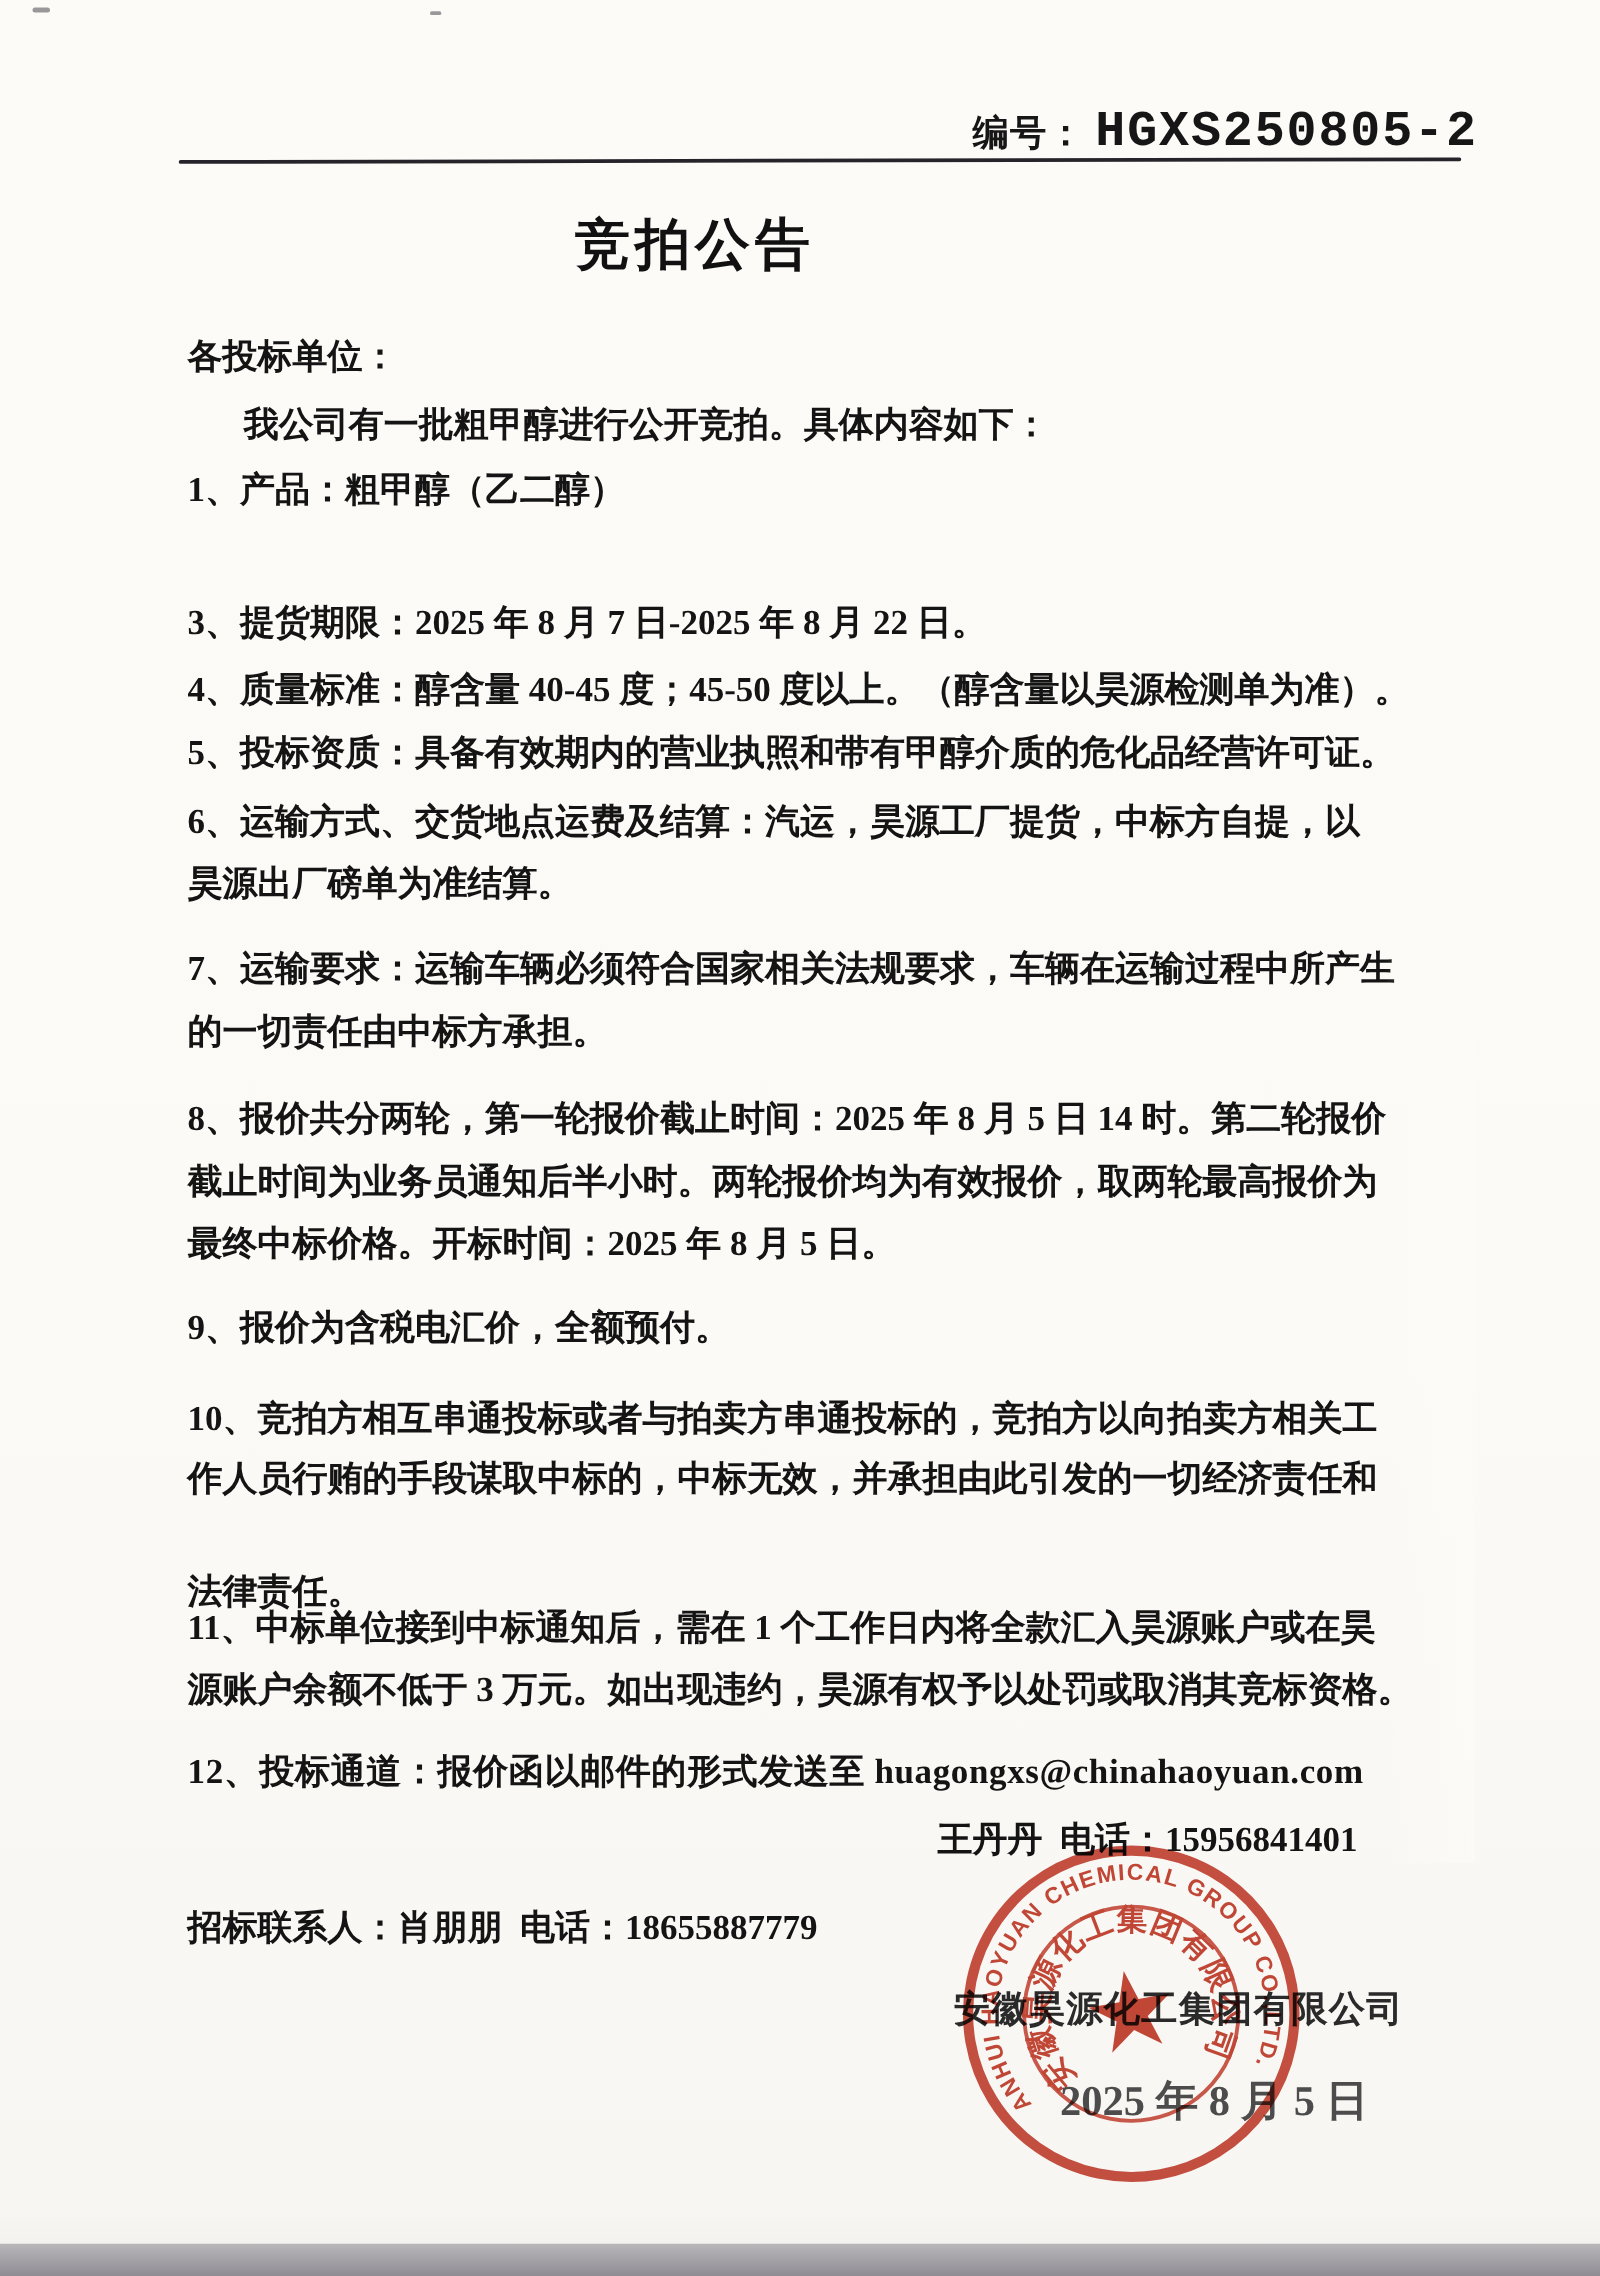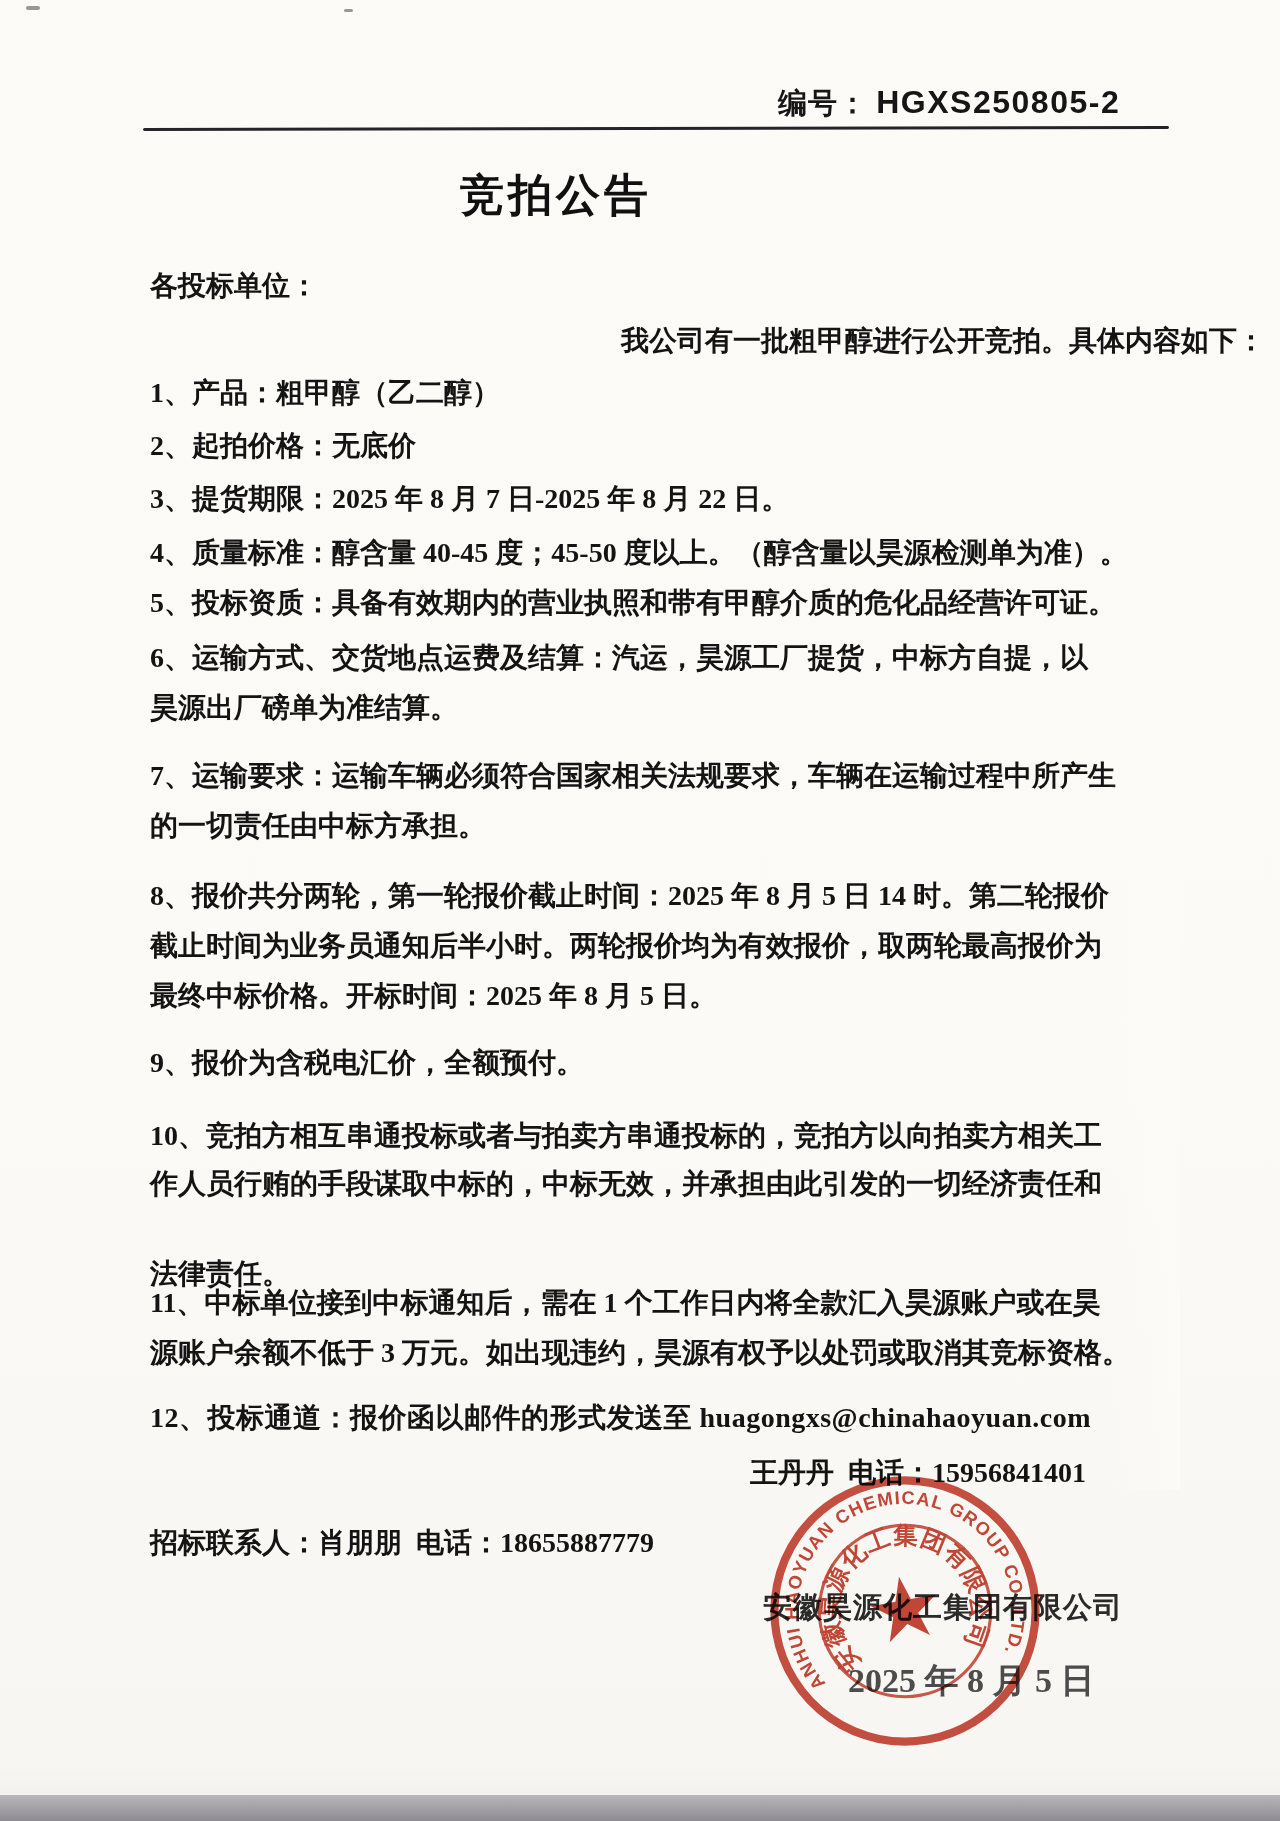--- a/index.html
+++ b/index.html
@@ -13,37 +13,37 @@
     background:linear-gradient(180deg,#fcfbf8 0%,#fbfaf6 60%,#f7f6f2 97%,#efeeea 100%);
     color:#161616;
   }
   .abs{position:absolute;}
   
   .ref-row{
     top:84px;left:778px;width:470px;
     font-size:29px;font-weight:700;letter-spacing:1px;white-space:nowrap;
   }
   .ref-row .num{
-    font-family:Liberation Sans, sans-serif;
-    font-weight:700;font-size:32px;letter-spacing:1.5px;
+    font-family:Liberation Mono, monospace;
+    font-weight:700;font-size:40px;letter-spacing:1.5px;
   }
   .head-rule{
     top:127px;left:143px;width:1026px;height:3px;background:#26242a;
     transform:rotate(-0.12deg);border-radius:2px;
   }
   .title{
     top:166px;left:0;width:1112px;text-align:center;
     font-size:44px;font-weight:700;letter-spacing:4px;color:#111;
   }
   
   .ln{
     left:150px;width:1070px;font-size:28px;font-weight:600;line-height:36px;
     color:#141414;white-space:nowrap;
   }
-  .indent{left:195px;text-align:right;}
+  .indent{left:195px;}
   .qty{left:518px;width:400px;}
   .email{letter-spacing:0.5px;}
   
   .contact2{left:750px;width:520px;}
   .office{left:300px;width:600px;}
   
   .company{top:1588px;left:763px;width:430px;font-size:29px;font-weight:600;color:#2a2a2a;letter-spacing:1px;white-space:nowrap;}
   .date{top:1658px;left:848px;width:330px;font-size:34px;font-weight:600;color:#4c4c4c;white-space:nowrap;}
   
   .seal{
@@ -82,21 +82,20 @@
   </div>
   <div class="abs head-rule"></div>
 
   <div class="abs title">竞拍公告</div>
 
   <div class="abs ln" style="top:268px">各投标单位：</div>
   <div class="abs ln indent" style="top:323px">我公司有一批粗甲醇进行公开竞拍。具体内容如下：</div>
 
   <div class="abs ln" style="top:375px">1、产品：粗甲醇（乙二醇）</div>
 
-  <div class="abs ln" style="top:428px">2、起拍价格：无底价</div>
   <div class="abs ln" style="top:481px">3、提货期限：2025 年 8 月 7 日-2025 年 8 月 22 日。</div>
   <div class="abs ln" style="top:535px">4、质量标准：醇含量 40-45 度；45-50 度以上。（醇含量以昊源检测单为准）。</div>
   <div class="abs ln" style="top:585px">5、投标资质：具备有效期内的营业执照和带有甲醇介质的危化品经营许可证。</div>
 
   <div class="abs ln" style="top:640px">6、运输方式、交货地点运费及结算：汽运，昊源工厂提货，中标方自提，以</div>
   <div class="abs ln" style="top:690px">昊源出厂磅单为准结算。</div>
 
   <div class="abs ln" style="top:758px">7、运输要求：运输车辆必须符合国家相关法规要求，车辆在运输过程中所产生</div>
   <div class="abs ln" style="top:808px">的一切责任由中标方承担。</div>
 

